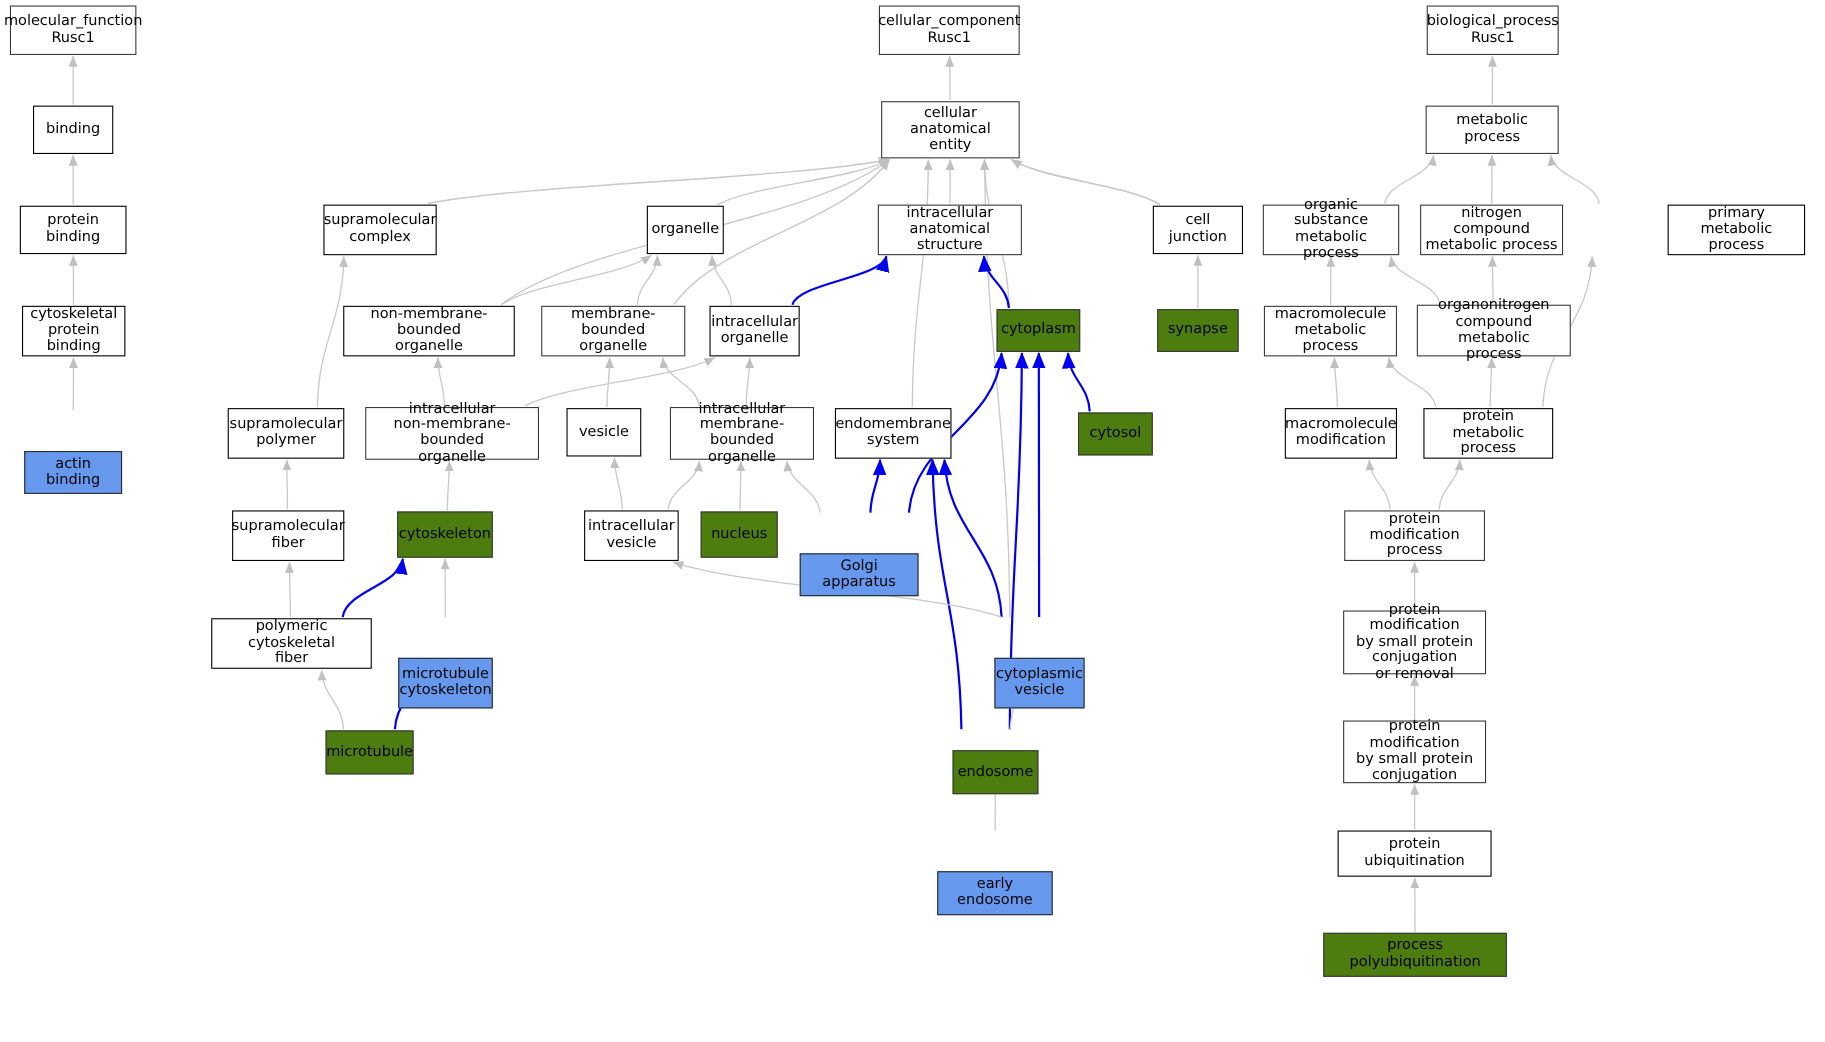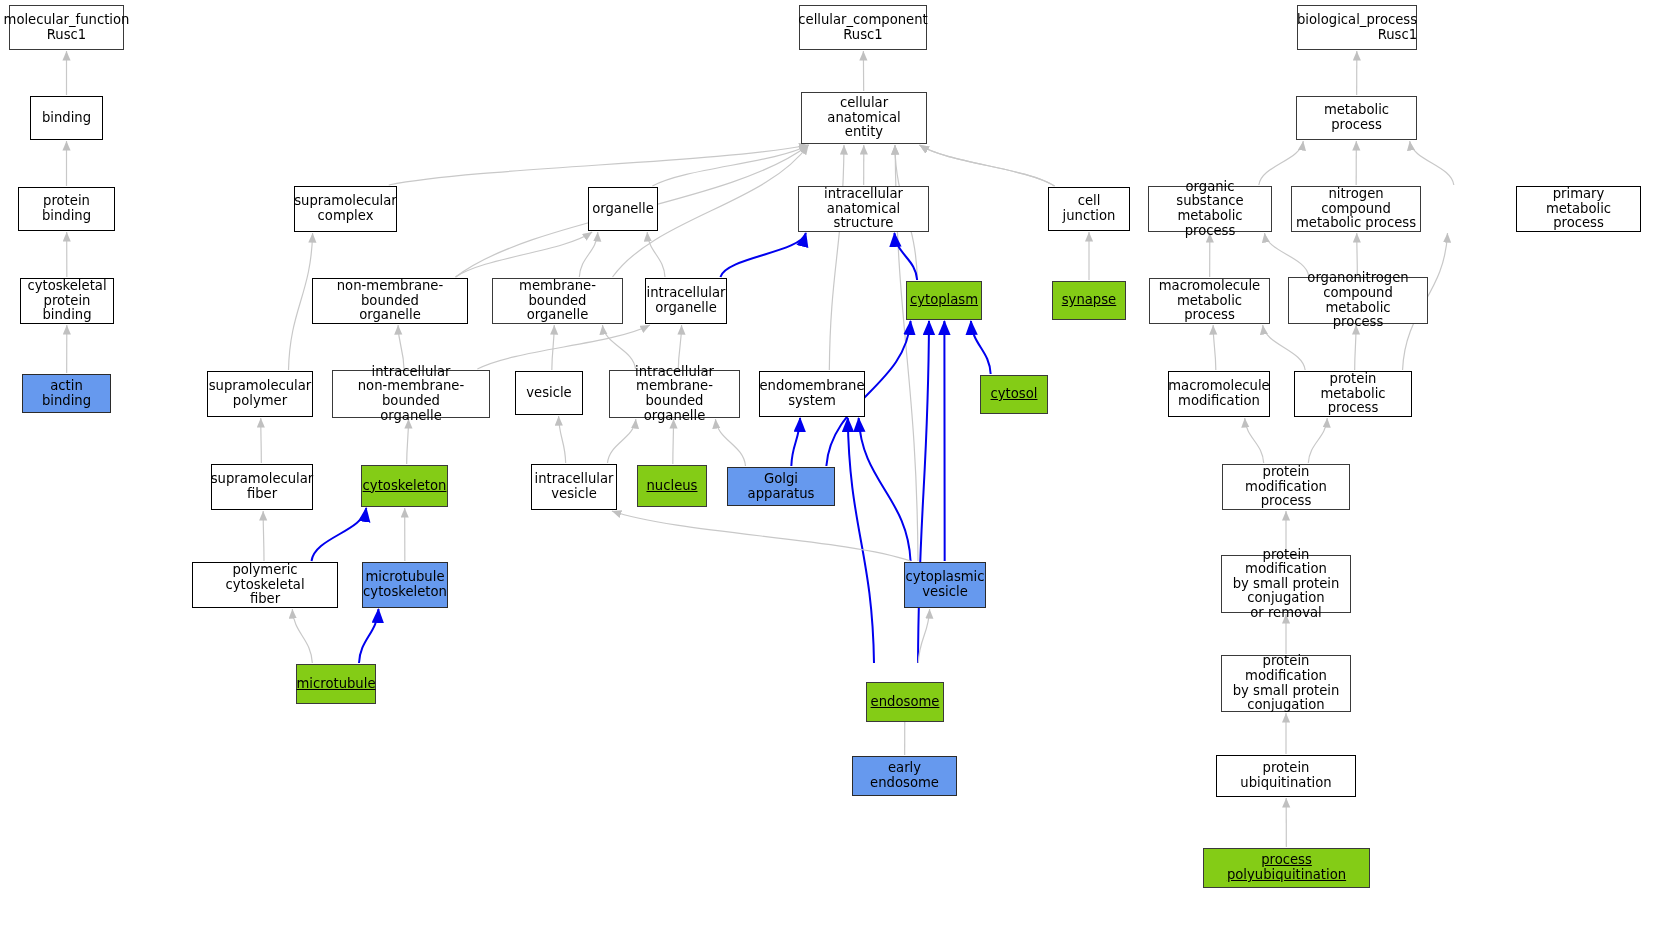--- a/index.html
+++ b/index.html
@@ -3,22 +3,22 @@
 <meta charset="utf-8">
 <style>
   html,body{margin:0;padding:0;background:#ffffff;}
   body{font-family:"DejaVu Sans","Liberation Sans",sans-serif;}
   #canvas{position:relative;width:1659px;height:947px;background:#fff;overflow:hidden;border-radius:12px;}
   #edges{position:absolute;left:0;top:0;width:1659px;height:947px;}
   .node{position:absolute;box-sizing:border-box;border:1px solid #000;background:#fff;
         display:flex;align-items:center;justify-content:center;text-align:center;
         font-size:13.2px;line-height:14.6px;color:#000;white-space:pre-line;padding:1px 3px;}
   .node.thick{border:1.6px solid #3a3a3a;}
-  .node.lblue{background:#84cc16;border:1.6px solid #3a3a3a;text-decoration:underline;}
-  .node.dblue{background:#6699ee;border:1.6px solid #2b2b2b;}
+  .node.lblue{background:#4d7c0f;border:1.6px solid #3a3a3a;}
+  .node.dblue{background:#6699ee;border:1.6px solid #2b2b2b;margin-top:36px;}
   .node.root{border:1.6px solid #3a3a3a;}
 </style>
 </head>
 <body>
 
 <div id="canvas">
   <svg id="edges" viewBox="0 0 1659 947" xmlns="http://www.w3.org/2000/svg">
     <defs>
       <marker id="ga" markerWidth="10" markerHeight="10" refX="8" refY="3.4" orient="auto" markerUnits="strokeWidth">
         <path d="M0,0 L8,3.4 L0,6.8 z" fill="#c0c0c0"></path>
@@ -93,21 +93,21 @@
         <path d="M1286,654 C1286,636 1286,632 1286,614" stroke="#c8c8c8" stroke-width="1.2" fill="none" marker-end="url(#ga)"></path>
         <path d="M1286,754 C1286,735.55 1286,731.45 1286,713" stroke="#c8c8c8" stroke-width="1.2" fill="none" marker-end="url(#ga)"></path>
         <path d="M1286.3333333333333,847 C1286.3248717948718,824.95 1286.200769230769,820.05 1286.1923076923076,798" stroke="#c8c8c8" stroke-width="1.2" fill="none" marker-end="url(#ga)"></path>
       </g>
   </svg>
   <div id="node-layer">
       <div class="node root" style="left: 9px; top: 5px; width: 115px; height: 45px;"><span>molecular_function
 Rusc1</span></div>
       <div class="node root" style="left: 799px; top: 5px; width: 128px; height: 45px;"><span>cellular_component
 Rusc1</span></div>
-      <div class="node root" style="left: 1297px; top: 5px; width: 120px; height: 45px; text-align: right;"><span>biological_process
+      <div class="node root" style="left: 1297px; top: 5px; width: 120px; height: 45px;"><span>biological_process
 Rusc1</span></div>
       <div class="node " style="left: 30px; top: 96px; width: 73px; height: 44px;"><span>binding</span></div>
       <div class="node thick" style="left: 801px; top: 92px; width: 126px; height: 52px;"><span>cellular anatomical
 entity</span></div>
       <div class="node thick" style="left: 1296px; top: 96px; width: 121px; height: 44px;"><span>metabolic process</span></div>
       <div class="node " style="left: 18px; top: 187px; width: 97px; height: 44px;"><span>protein binding</span></div>
       <div class="node " style="left: 294px; top: 186px; width: 103px; height: 46px;"><span>supramolecular
 complex</span></div>
       <div class="node " style="left: 588px; top: 187px; width: 70px; height: 44px;"><span>organelle</span></div>
       <div class="node thick" style="left: 798px; top: 186px; width: 131px; height: 46px;"><span>intracellular

